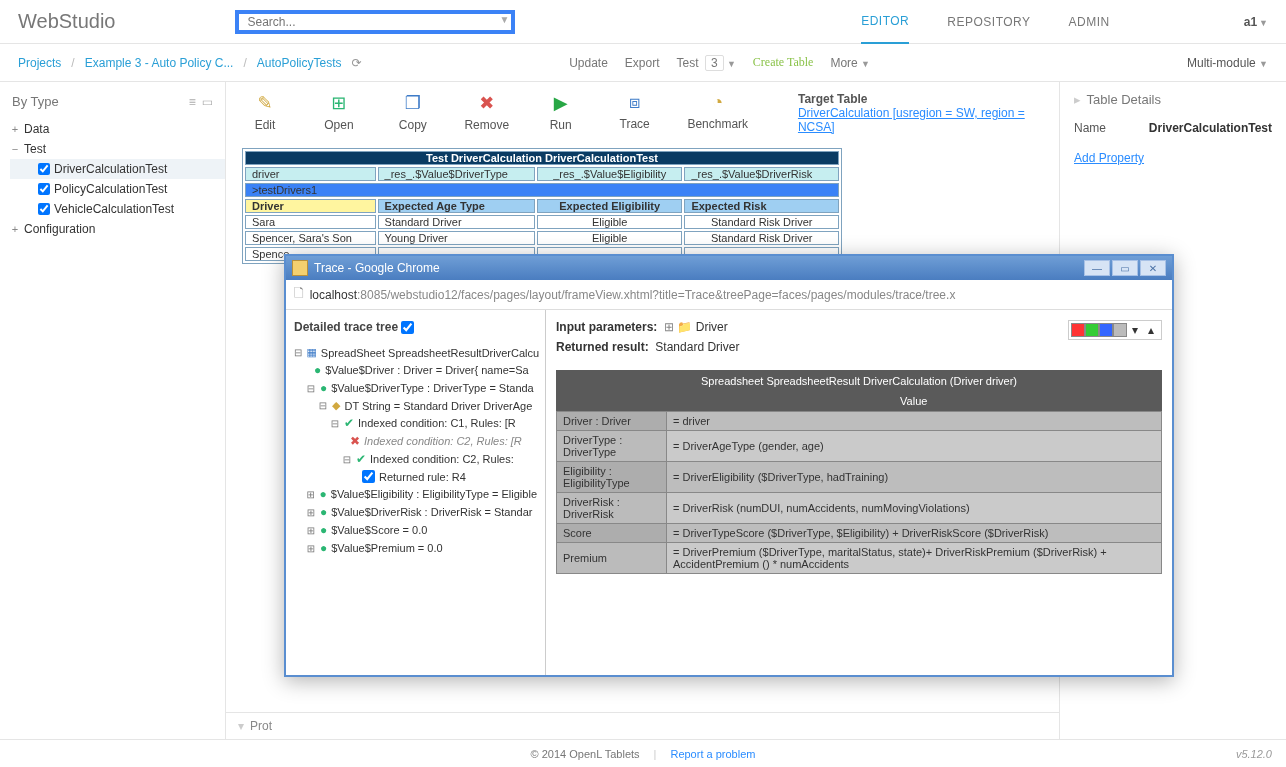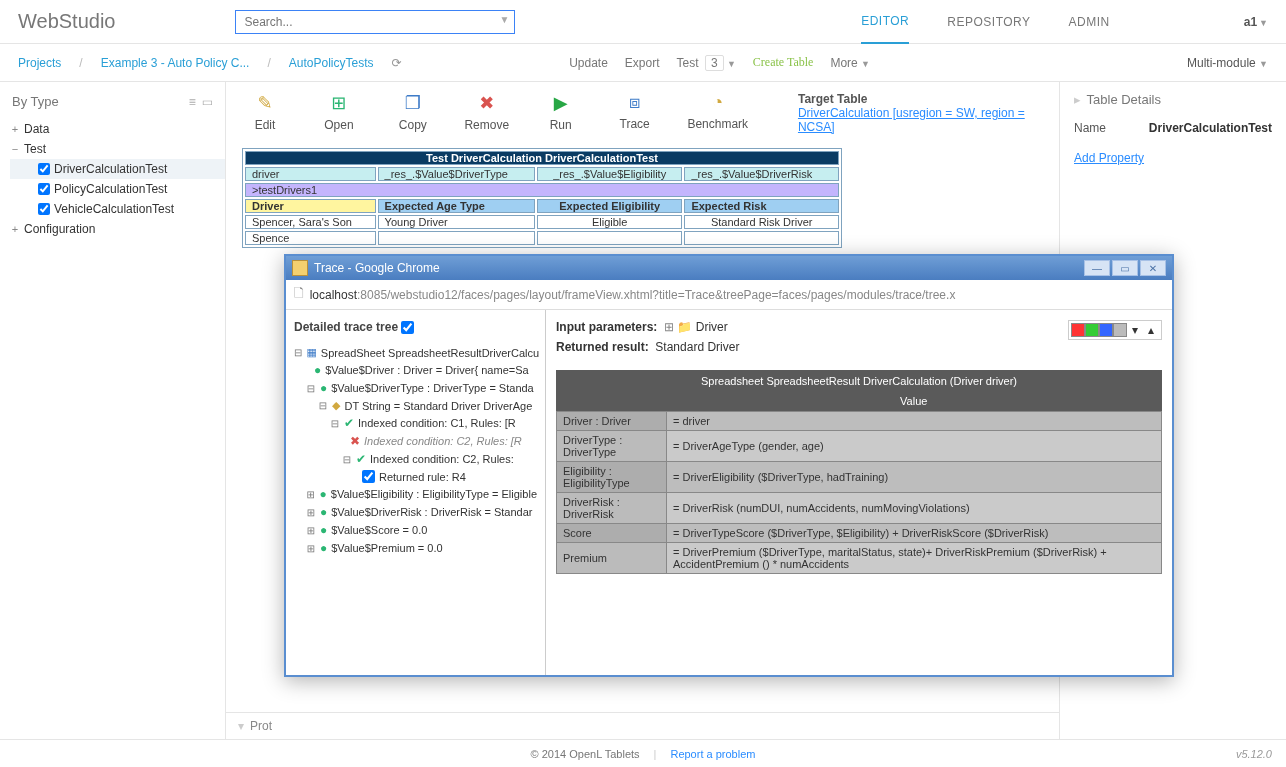--- a/index.html
+++ b/index.html
@@ -3,31 +3,31 @@
 <meta charset="utf-8">
 <style>
   * { box-sizing: border-box; margin: 0; padding: 0; }
   body { font-family: Arial, Helvetica, sans-serif; font-size: 12px; color: #333; background: #fff; width: 1286px; height: 767px; overflow: hidden; position: relative; }
   a { color: #2a8cff; text-decoration: none; }
 
   
   .top-header { display:flex; align-items:center; height:44px; border-bottom:1px solid #e5e5e5; padding:0 18px; }
   .brand { font-size:20px; color:#777; font-weight:400; margin-right:120px; }
   .search-wrap { position:relative; }
-  .search-input { width:280px; height:24px; border:1px solid #3b82f6; padding:0 24px 0 8px; color:#aaa; font-size:12px; }
+  .search-input { width:280px; height:24px; border:4px solid #3b82f6; padding:0 24px 0 8px; color:#aaa; font-size:12px; }
   .search-caret { position:absolute; right:6px; top:4px; color:#aaa; font-size:10px; }
   .top-nav { margin-left:auto; display:flex; gap:38px; align-items:center; }
   .top-nav .tab { color:#777; font-size:12px; letter-spacing:.5px; padding:14px 0; cursor:pointer; }
   .top-nav .tab.active { color:#2a9fd6; border-bottom:2px solid #2a9fd6; }
   .user-menu { margin-left:96px; font-weight:bold; color:#555; cursor:pointer; }
   .user-menu .caret { font-size:9px; color:#999; margin-left:2px; }
 
   
   .toolbar-row { display:flex; align-items:center; height:38px; border-bottom:1px solid #e5e5e5; padding:0 18px; gap:8px; }
-  .crumbs { display:flex; align-items:center; gap:14px; }
+  .crumbs { display:flex; align-items:center; gap:6px; }
   .crumbs a { color:#2a9fd6; }
   .crumbs .sep { color:#bbb; margin:0 4px; }
   .refresh-icon { color:#999; margin-left:4px; }
   .toolbar-actions { margin-left:auto; display:flex; align-items:flex-end; gap:17px; color:#777; }
   .toolbar-actions .act { cursor:pointer; }
   .test-badge { border:1px solid #ddd; padding:0 5px; border-radius:2px; margin-left:3px; }
   .create-table { color:#8bc34a;font-family:Liberation Serif, serif; }
   .multi-module { font-size:12px; color:#555; }
 
   
@@ -51,21 +51,21 @@
   .ic-edit{color:#d1a83f;} .ic-open{color:#2bb673;} .ic-copy{color:#3f7cc8;} .ic-remove{color:#d9534f;} .ic-run{color:#28a745;} .ic-trace{color:#3f7cc8;} .ic-bench{color:#d1a83f;}
   .target-table { margin-left:20px; }
   .target-table .lbl { font-weight:bold; color:#555; }
   .target-table a { text-decoration:underline; }
 
   
   .sheet { margin:8px 16px; border:1px solid #7fa3bf; font-size:11px; width:600px; }
   .sheet td, .sheet th { border:1px solid #7fa3bf; padding:0 6px; }
   .sheet .title-row td { background:#0a3b63; color:#fff; text-align:center; font-weight:bold; }
   .sheet .hdr-row td { background:#c6eef0; }
-  .sheet .sub-row td { background:#c4b5fd; }
+  .sheet .sub-row td { background:#3b82f6; }
   .sheet .col-hdr td { background:#9fcff2; font-weight:bold; }
   .sheet .col-hdr td.first { background:#fff59f; }
   .sheet .data-row td { background:#fff; }
   .sheet td.center { text-align:center; }
 
   .problems-bar { position:absolute; bottom:0; left:0; right:0; border-top:1px solid #e5e5e5; padding:6px 12px; display:flex; align-items:center; gap:6px; color:#888; }
   .problems-bar .chev { color:#ccc; }
 
   .right-panel { width:226px; padding:10px 14px; }
   .right-panel .hdr { color:#777; font-size:13px; margin-bottom:14px; display:flex; align-items:center; gap:6px; }
@@ -239,20 +239,26 @@
       <tr class="sub-row">
             <td colspan="4">&gt;testDrivers1</td>
           </tr>
       <tr class="col-hdr">
         <td class="first">Driver</td>
         <td>Expected Age Type</td>
         <td class="center">Expected Eligibility</td>
         <td>Expected Risk</td>
       </tr>
       <tr class="data-row">
+        <td>Sara</td>
+        <td>Standard Driver</td>
+        <td class="center">Eligible</td>
+        <td class="center">Standard Risk Driver</td>
+      </tr>
+      <tr class="data-row">
         <td>Spencer, Sara's Son</td>
         <td>Young Driver</td>
         <td class="center">Eligible</td>
         <td class="center">Standard Risk Driver</td>
       </tr>
       <tr class="data-row">
         <td>Spence</td>
         <td></td>
         <td></td>
         <td></td>

